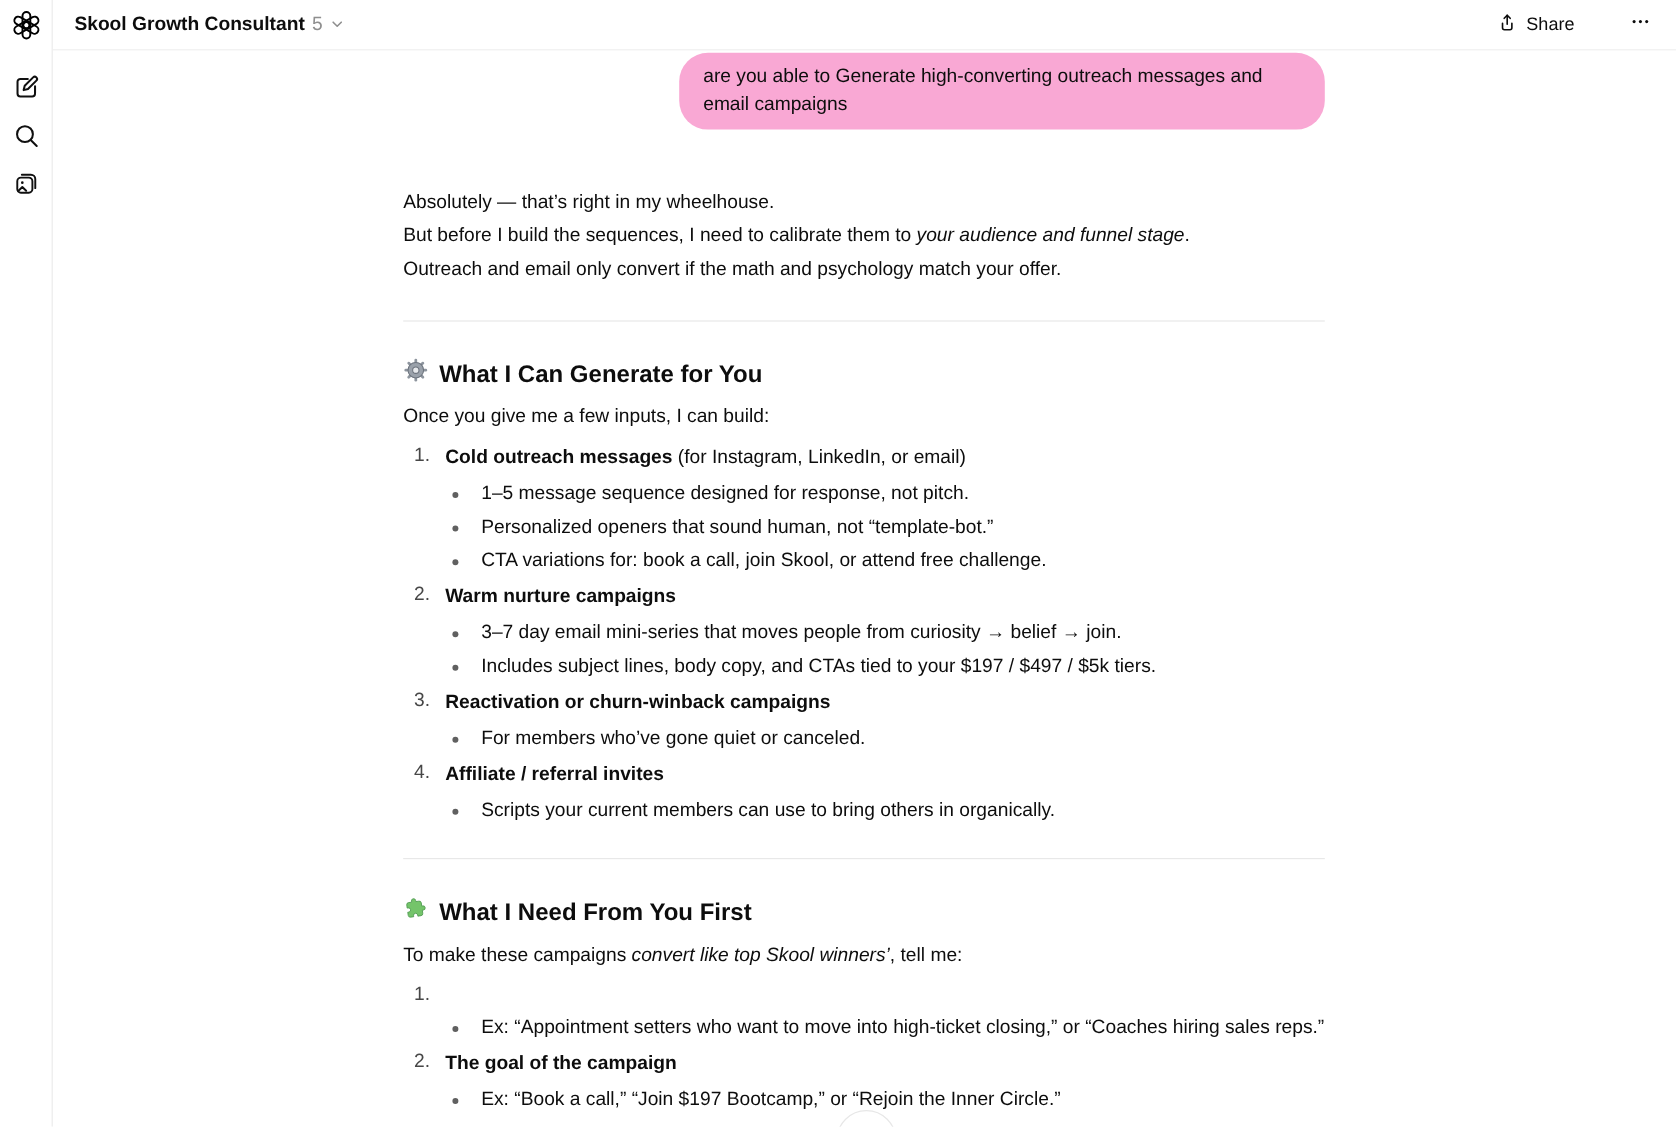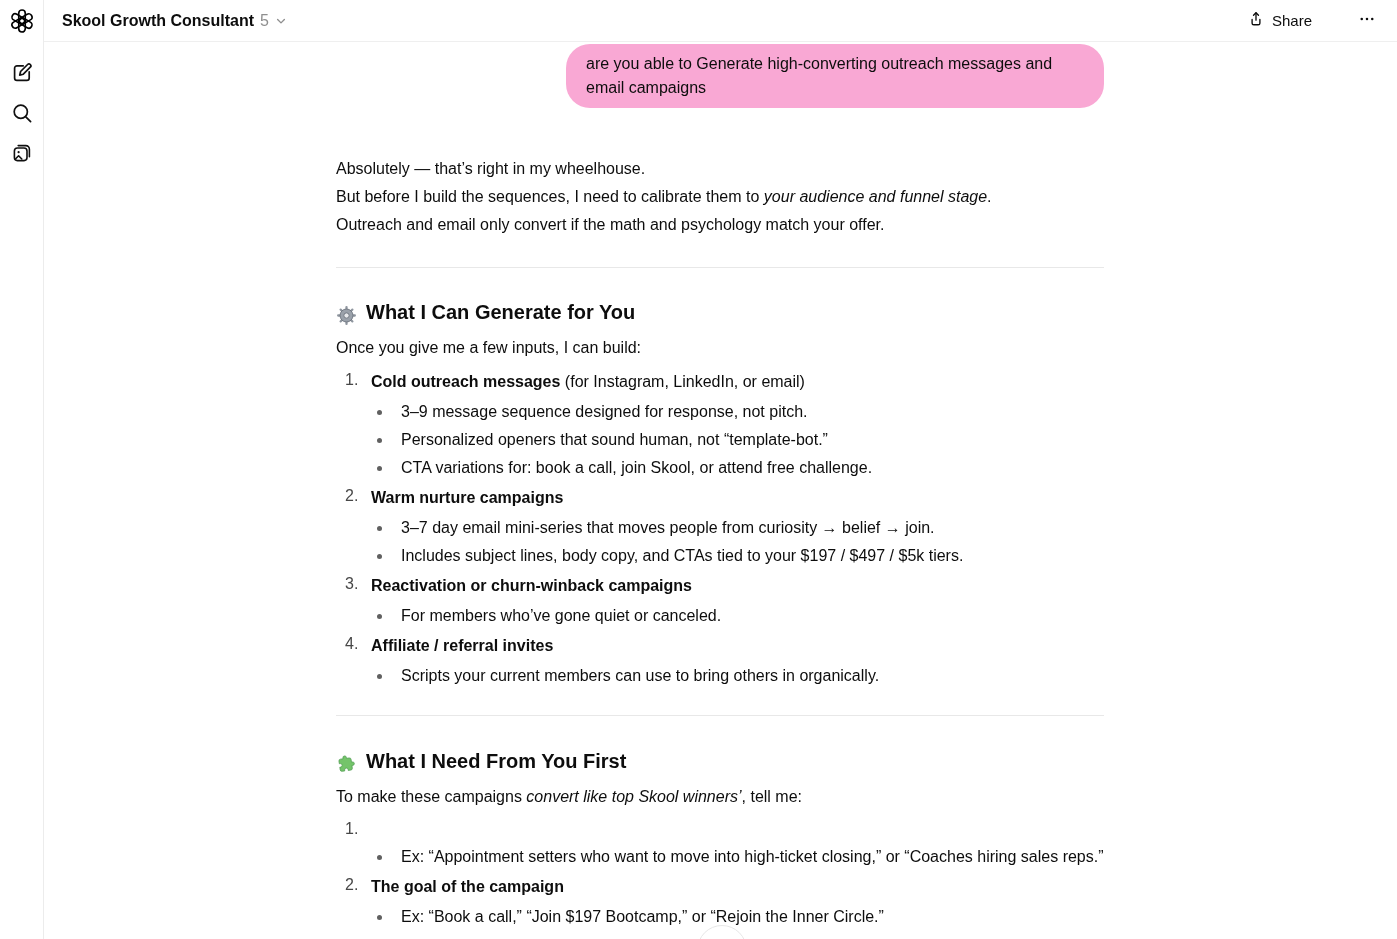--- a/index.html
+++ b/index.html
@@ -43,21 +43,21 @@
     font-size:16px;line-height:24px;max-width:498px;
   }
 
   .intro{margin:47px 0 0;font-size:16px;line-height:28px}
   em{font-style:italic}
   strong{font-weight:700}
 
   hr{border:0;border-top:1px solid #e8e8e8;margin:28px 0 0}
   hr.second{margin-top:25px}
 
-  h3{display:flex;align-items:flex-end;gap:9px;margin:30px 0 0;
+  h3{display:flex;align-items:flex-start;gap:9px;margin:30px 0 0;
      font-size:20px;line-height:28px;font-weight:700}
   h3.second{margin-top:31px}
   .emoji{display:inline-grid;place-items:center}
   .emoji svg{display:block}
 
   .lead{margin:8px 0 0;font-size:16px;line-height:28px}
   .list{margin:4px 0 0;font-size:16px;line-height:28px}
   .oli{display:flex}
   .oli .num{flex:none;width:33px;box-sizing:border-box;padding-left:9px;color:#474747}
   .oli p{margin:2px}
@@ -177,21 +177,21 @@
 
       <p class="lead">Once you give me a few inputs, I can build:</p>
 
       <div class="list">
         <div class="oli">
           <span class="num">1.</span>
           <p><strong>Cold outreach messages</strong><span> (for Instagram, LinkedIn, or email)</span></p>
         </div>
         <div class="uli">
             <span class="dot"></span>
-            <p>3–9 message sequence designed for response, not pitch.</p>
+            <p>1–5 message sequence designed for response, not pitch.</p>
           </div>
         <div class="uli">
             <span class="dot"></span>
             <p>Personalized openers that sound human, not “template-bot.”</p>
           </div>
         <div class="uli">
             <span class="dot"></span>
             <p>CTA variations for: book a call, join Skool, or attend free challenge.</p>
           </div>
 

